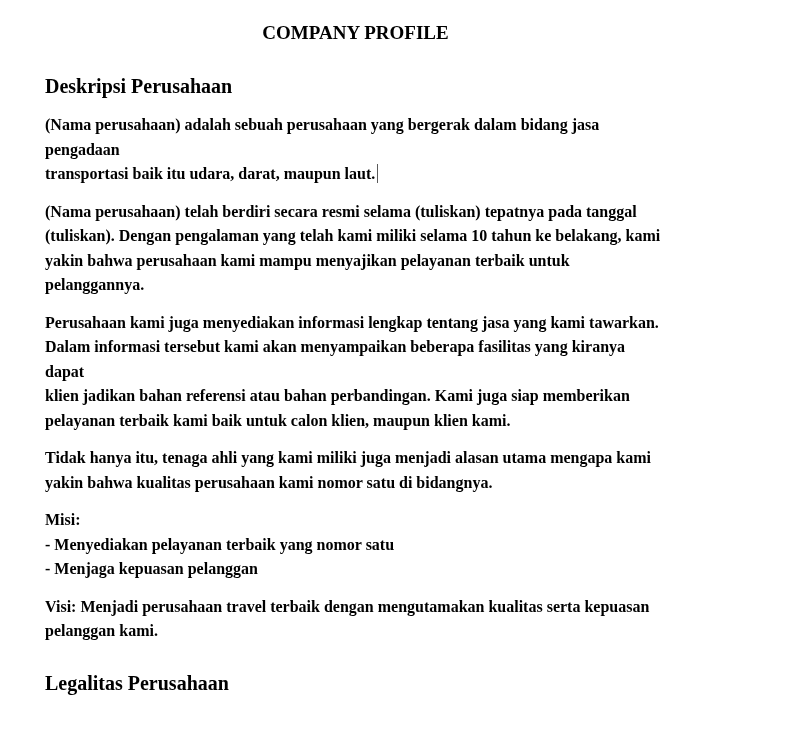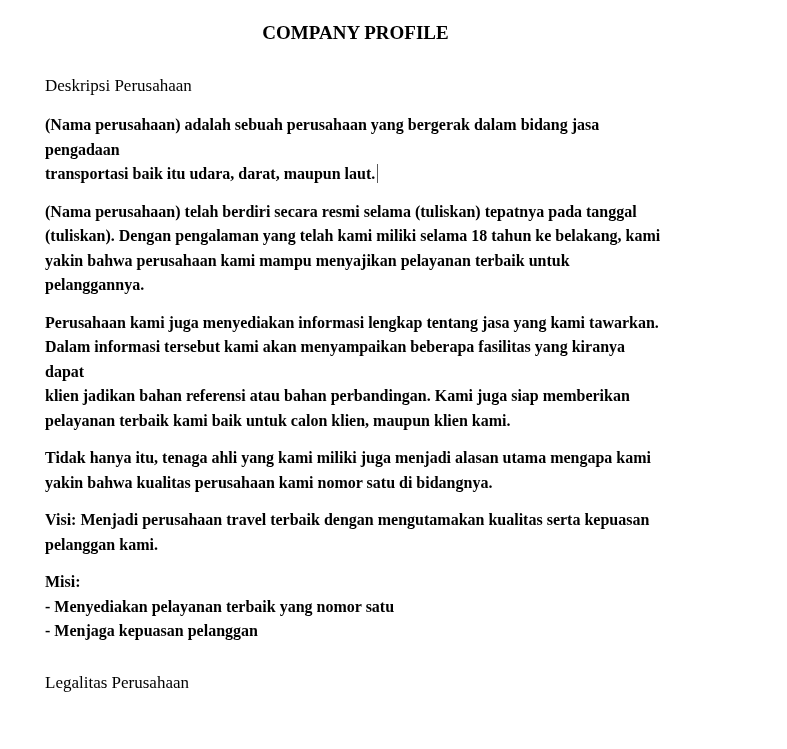--- a/index.html
+++ b/index.html
@@ -15,22 +15,22 @@
     overflow: hidden;
   }
   .title {
     font-size: 19px;
     font-weight: bold;
     line-height: 22px;
     text-align: center;
     margin: 0 0 31px 0;
   }
   .heading {
-    font-size: 17px;
-    font-weight: normal;
+    font-size: 20px;
+    font-weight: bold;
     line-height: 22px;
     margin: 28px 0 16px 0;
   }
   .para {
     font-size: 16px;
     font-weight: bold;
     line-height: 24.5px;
     margin: 0 0 13px 0;
     white-space: pre-line;
   }
@@ -49,35 +49,35 @@
 <div class="page">
 
   <h1 class="title">COMPANY PROFILE</h1>
 
   <h2 class="heading">Deskripsi Perusahaan</h2>
 
   <p class="para"><span>(Nama perusahaan) adalah sebuah perusahaan yang bergerak dalam bidang jasa pengadaan
 transportasi baik itu udara, darat, maupun laut.</span><span class="caret"></span></p>
 
   <p class="para">(Nama perusahaan) telah berdiri secara resmi selama (tuliskan) tepatnya pada tanggal
-(tuliskan). Dengan pengalaman yang telah kami miliki selama 18 tahun ke belakang, kami
+(tuliskan). Dengan pengalaman yang telah kami miliki selama 10 tahun ke belakang, kami
 yakin bahwa perusahaan kami mampu menyajikan pelayanan terbaik untuk pelanggannya.</p>
 
   <p class="para">Perusahaan kami juga menyediakan informasi lengkap tentang jasa yang kami tawarkan.
 Dalam informasi tersebut kami akan menyampaikan beberapa fasilitas yang kiranya dapat
 klien jadikan bahan referensi atau bahan perbandingan. Kami juga siap memberikan
 pelayanan terbaik kami baik untuk calon klien, maupun klien kami.</p>
 
   <p class="para">Tidak hanya itu, tenaga ahli yang kami miliki juga menjadi alasan utama mengapa kami
 yakin bahwa kualitas perusahaan kami nomor satu di bidangnya.</p>
 
 
-  <p class="para">Visi: Menjadi perusahaan travel terbaik dengan mengutamakan kualitas serta kepuasan
-pelanggan kami.</p>
-
   <p class="para">Misi:
 - Menyediakan pelayanan terbaik yang nomor satu
 - Menjaga kepuasan pelanggan</p>
+
+  <p class="para">Visi: Menjadi perusahaan travel terbaik dengan mengutamakan kualitas serta kepuasan
+pelanggan kami.</p>
 
   <h2 class="heading">Legalitas Perusahaan</h2>
 
 
 </div>
 
 </body></html>

